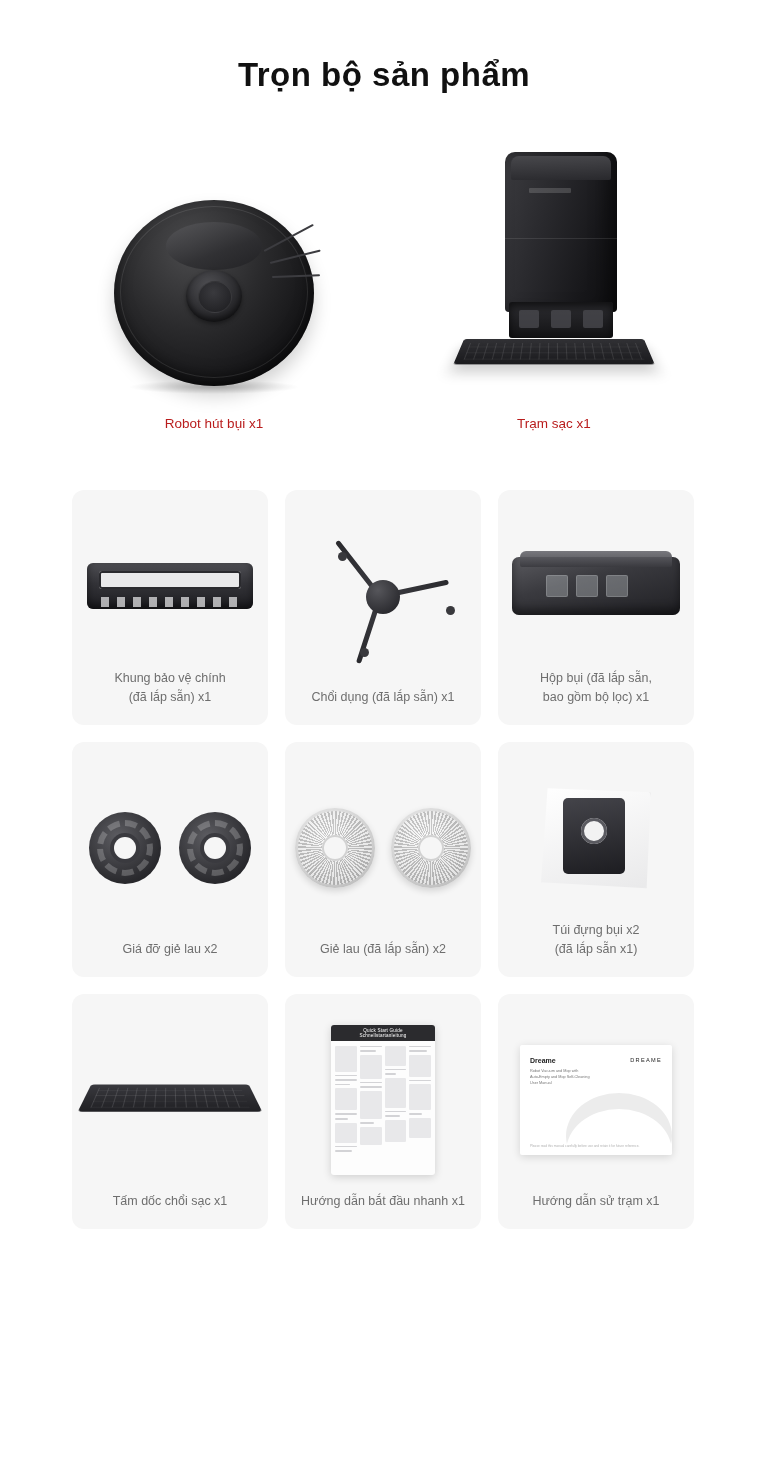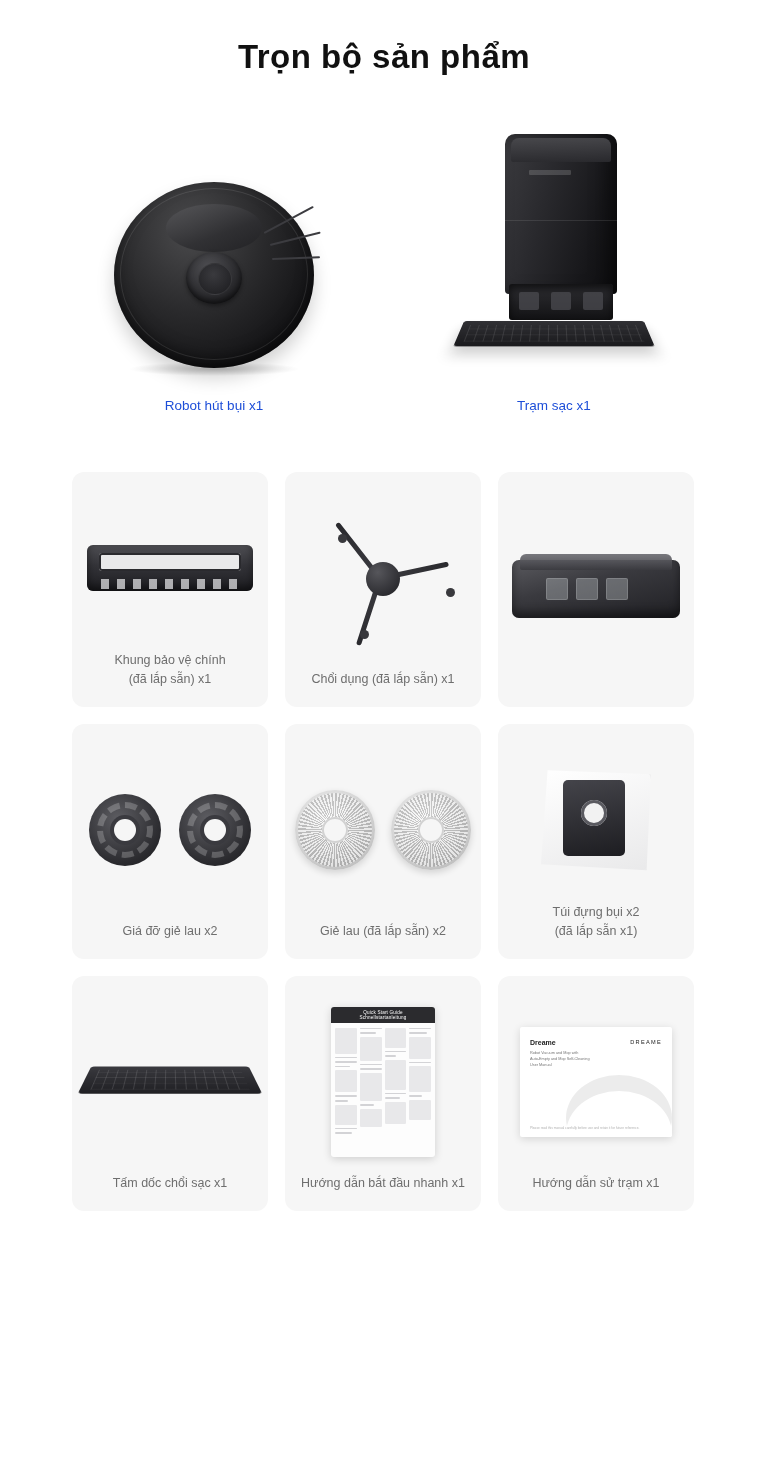--- a/index.html
+++ b/index.html
@@ -14,21 +14,21 @@
     position: relative;
     width: 768px; height: 1472px;
     background: #ffffff;
   }
   .page-title {
     text-align: center;
     font-size: 33px;
     font-weight: bold;
     color: #111111;
     letter-spacing: 0.5px;
-    padding-top: 38px;
+    padding-top: 56px;
     margin: 0;
   }
 
   
   .hero-row {
     display: flex;
     justify-content: center;
     align-items: flex-end;
     gap: 40px;
     margin-top: 48px;
@@ -44,21 +44,21 @@
     height: 250px;
     width: 100%;
     display: flex;
     align-items: flex-end;
     justify-content: center;
     position: relative;
   }
   .hero-caption {
     margin-top: 22px;
     font-size: 13.5px;
-    color: #1d4ed8;
+    color: #b91c1c;
     text-align: center;
     line-height: 1.45;
   }
 
   
   .robot {
     position: relative;
     width: 200px; height: 200px;
   }
   .robot .body {
@@ -458,20 +458,22 @@
     <div class="card">
       <div class="card-art">
         <div class="bin">
           <div class="shell"></div>
           <div class="lid"></div>
           <div class="win" style="left:34px;"></div>
           <div class="win" style="left:64px;"></div>
           <div class="win" style="left:94px;"></div>
         </div>
       </div>
+      <div class="card-caption">Hộp bụi (đã lắp sẵn,
+bao gồm bộ lọc) x1</div>
     </div>
 
     <div class="card">
       <div class="card-art">
         <div class="mop-holders">
           <div class="holder"></div>
           <div class="holder"></div>
         </div>
       </div>
       <div class="card-caption">Giá đỡ giẻ lau x2</div>

